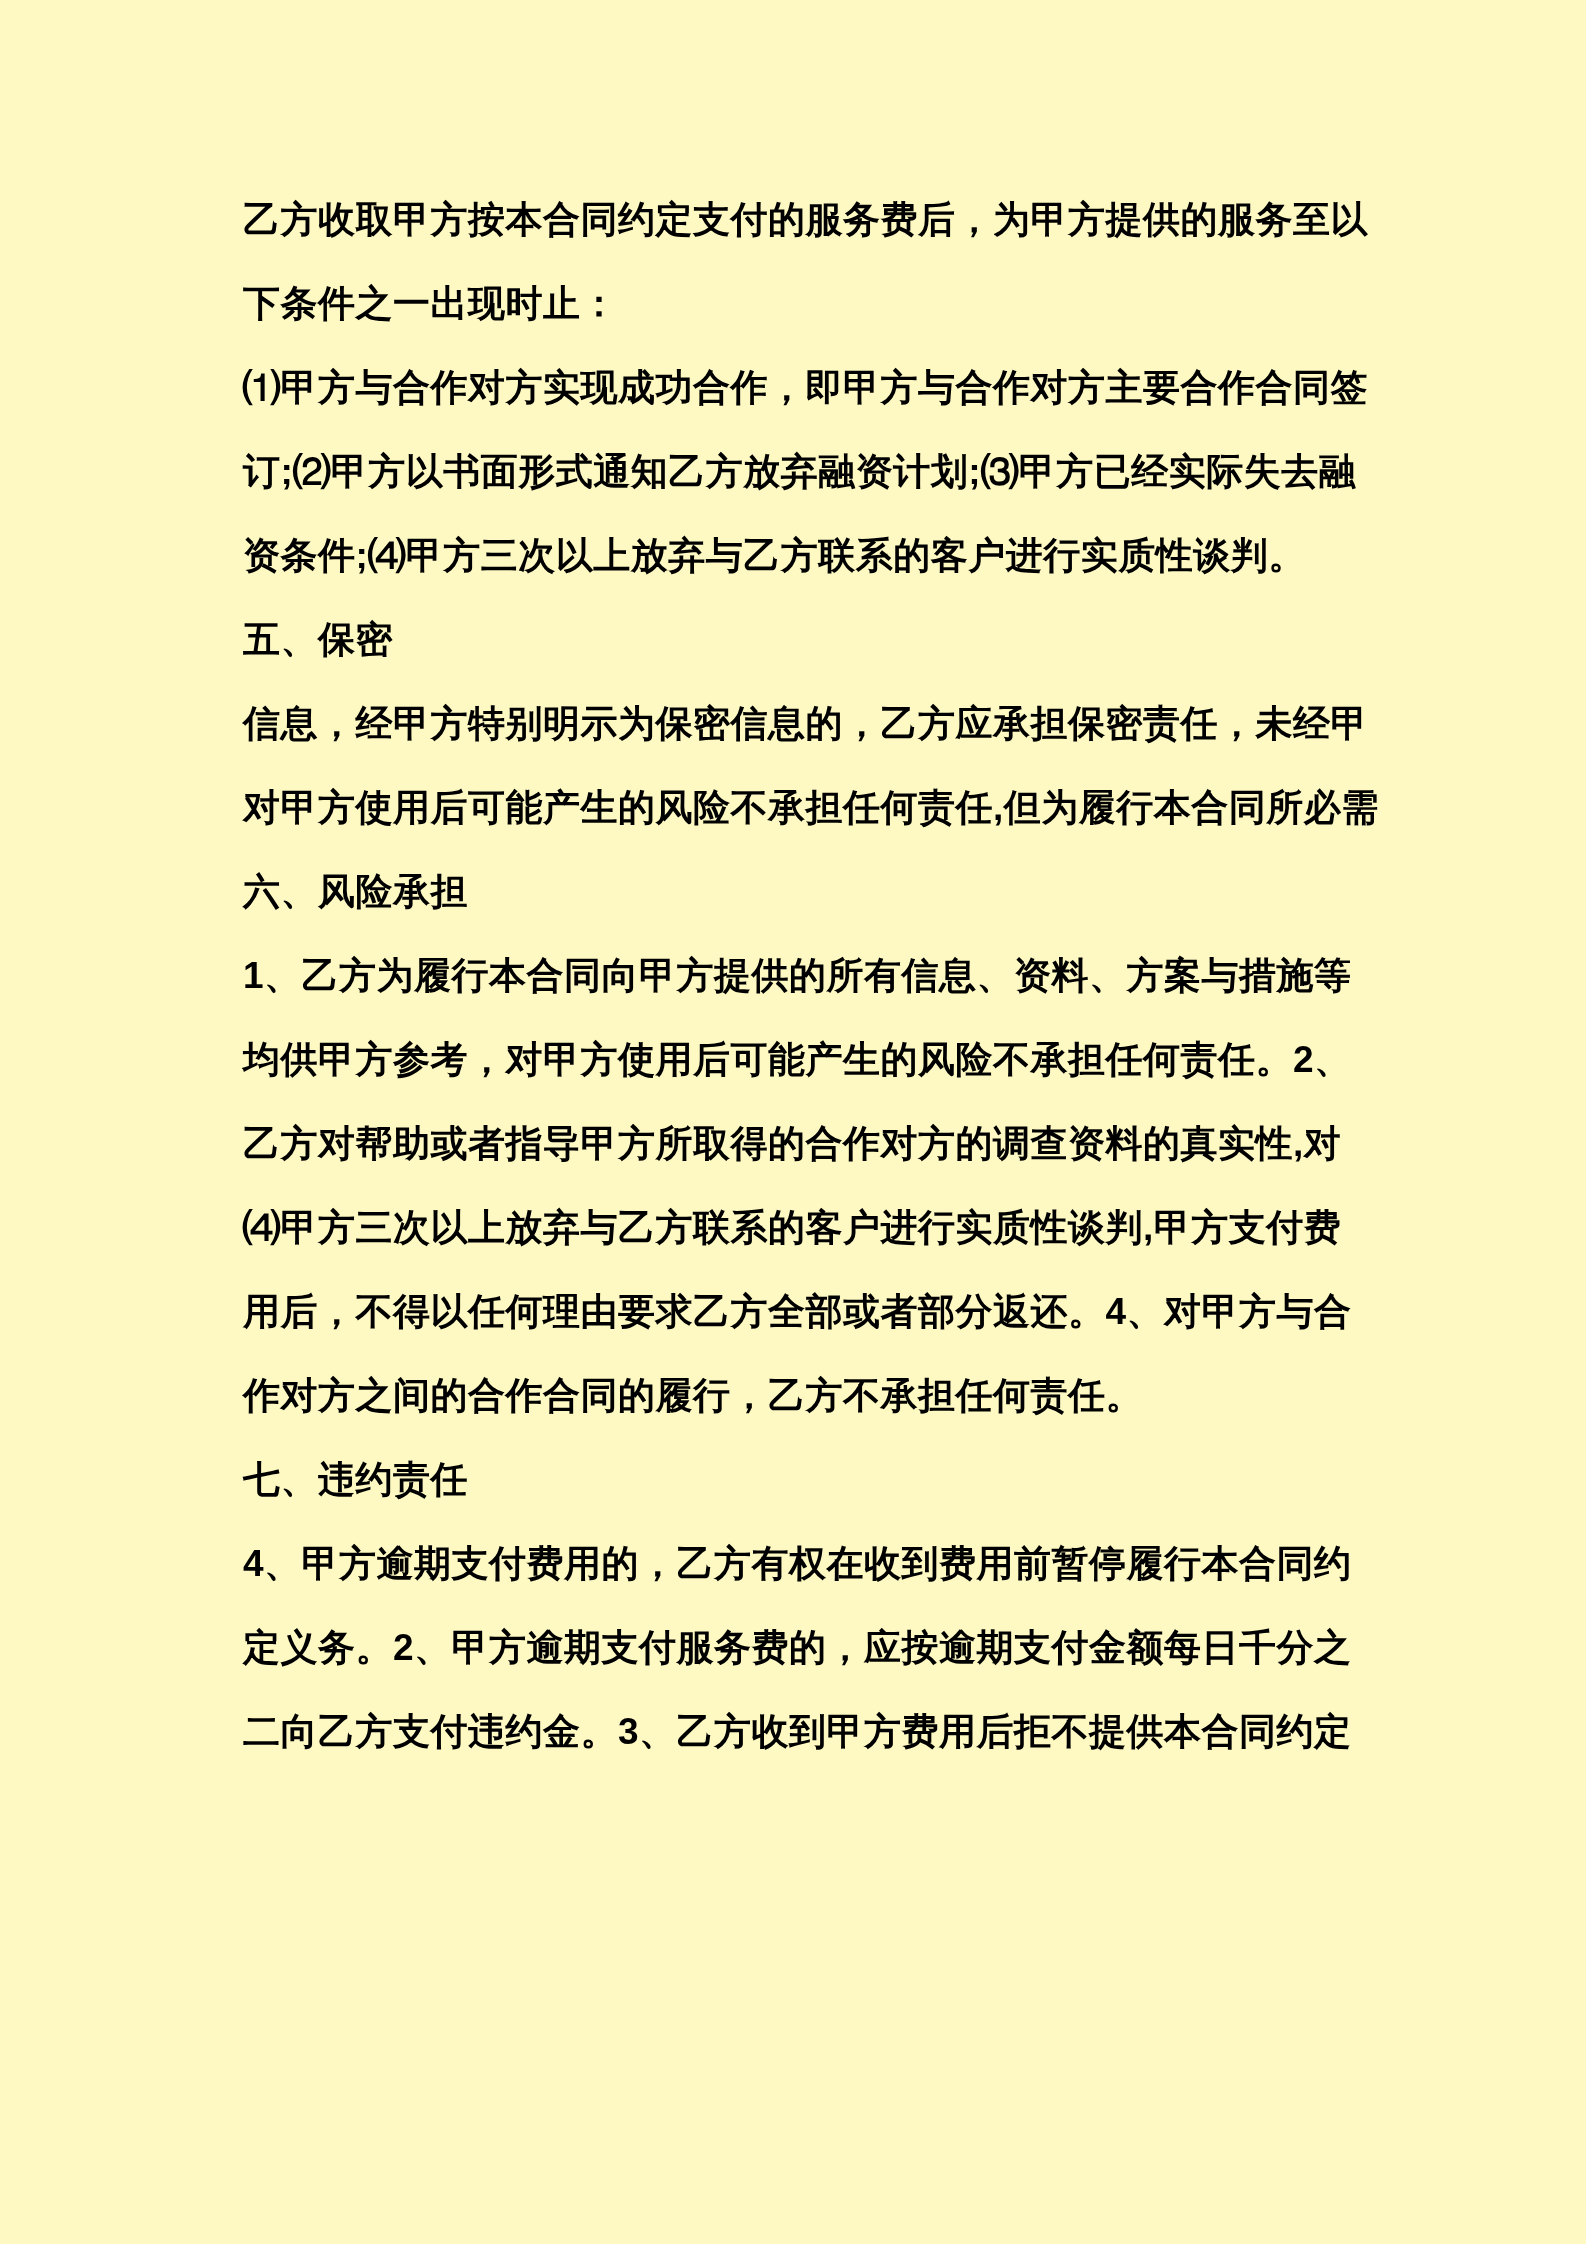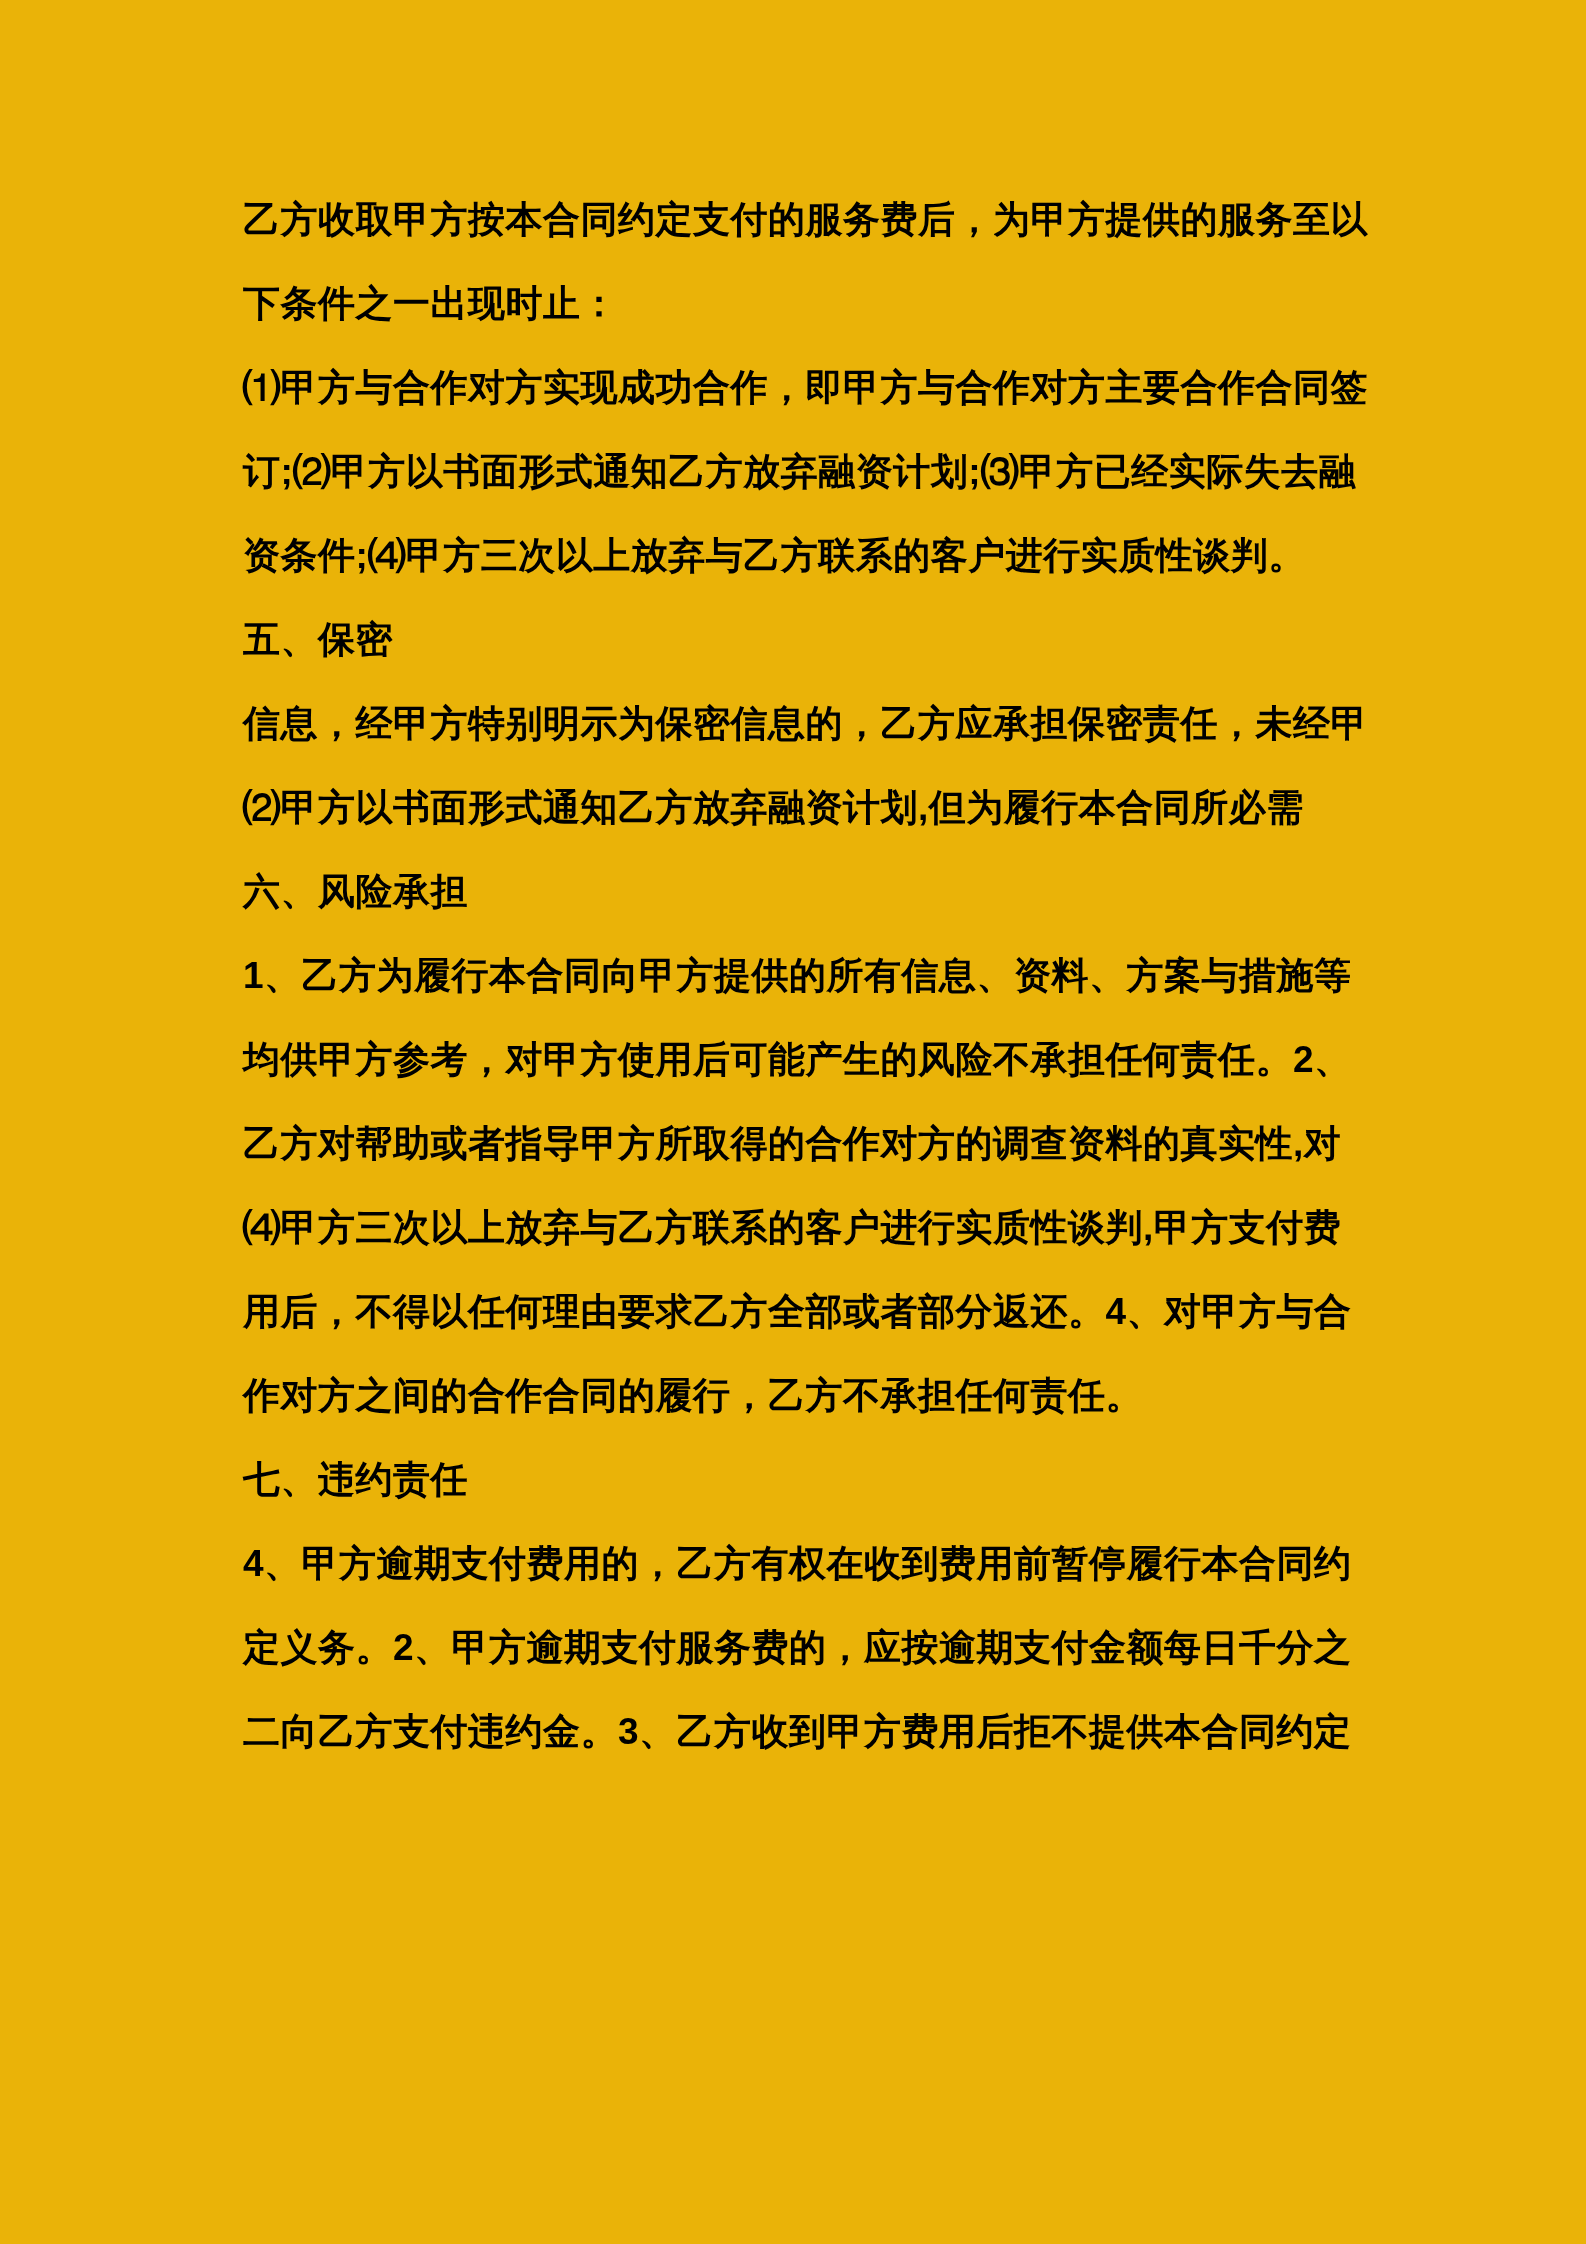--- a/index.html
+++ b/index.html
@@ -4,21 +4,21 @@
 <style>
   html, body {
     margin: 0;
     padding: 0;
     background: #ffffff;
   }
   .page {
     position: relative;
     width: 1586px;
     height: 2244px;
-    background: #eab308;
+    background: #fef9c3;
     overflow: hidden;
   }
   .contract-body {
     position: absolute;
     left: 243px;
     top: 178px;
     width: 1160px;
     font-family: "Liberation Sans", sans-serif;
     font-weight: 700;
     font-size: 37px;
@@ -44,21 +44,21 @@
       <div class="block paragraph">
         <div class="line">⑴甲方与合作对方实现成功合作，即甲方与合作对方主要合作合同签</div>
         <div class="line">订;⑵甲方以书面形式通知乙方放弃融资计划;⑶甲方已经实际失去融</div>
         <div class="line">资条件;⑷甲方三次以上放弃与乙方联系的客户进行实质性谈判。</div>
       </div>
       <div class="block heading">
         <div class="line">五、保密</div>
       </div>
       <div class="block paragraph">
         <div class="line">信息，经甲方特别明示为保密信息的，乙方应承担保密责任，未经甲</div>
-        <div class="line">⑵甲方以书面形式通知乙方放弃融资计划,但为履行本合同所必需</div>
+        <div class="line">对甲方使用后可能产生的风险不承担任何责任,但为履行本合同所必需</div>
       </div>
       <div class="block heading">
         <div class="line">六、风险承担</div>
       </div>
       <div class="block paragraph">
         <div class="line">1、乙方为履行本合同向甲方提供的所有信息、资料、方案与措施等</div>
         <div class="line">均供甲方参考，对甲方使用后可能产生的风险不承担任何责任。2、</div>
         <div class="line">乙方对帮助或者指导甲方所取得的合作对方的调查资料的真实性,对</div>
         <div class="line">⑷甲方三次以上放弃与乙方联系的客户进行实质性谈判,甲方支付费</div>
         <div class="line">用后，不得以任何理由要求乙方全部或者部分返还。4、对甲方与合</div>

